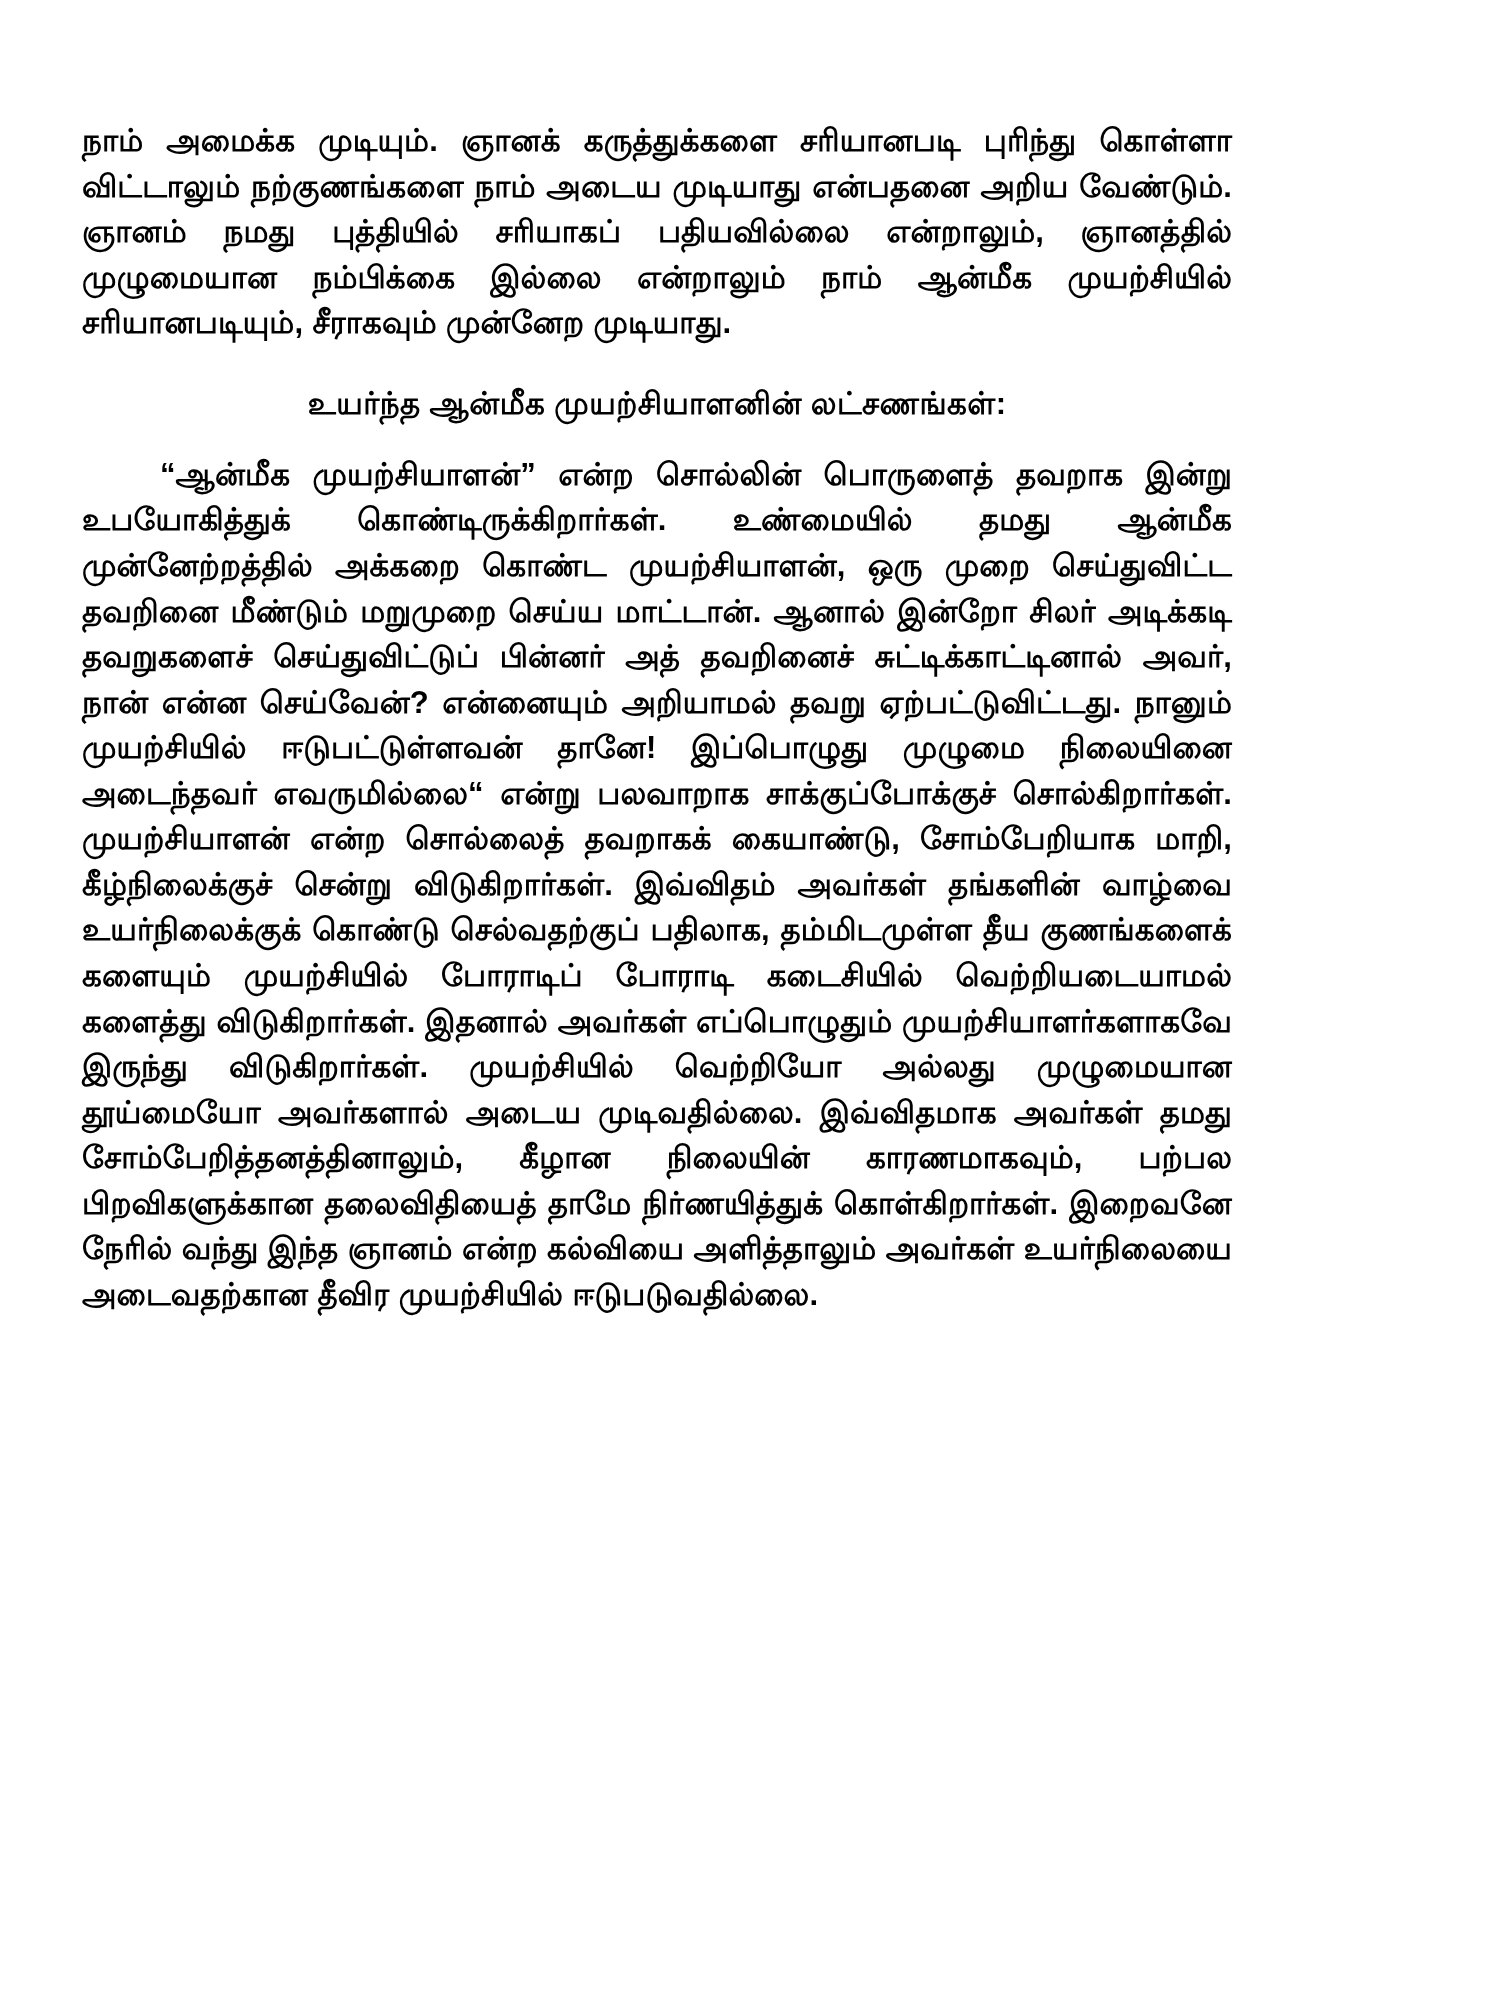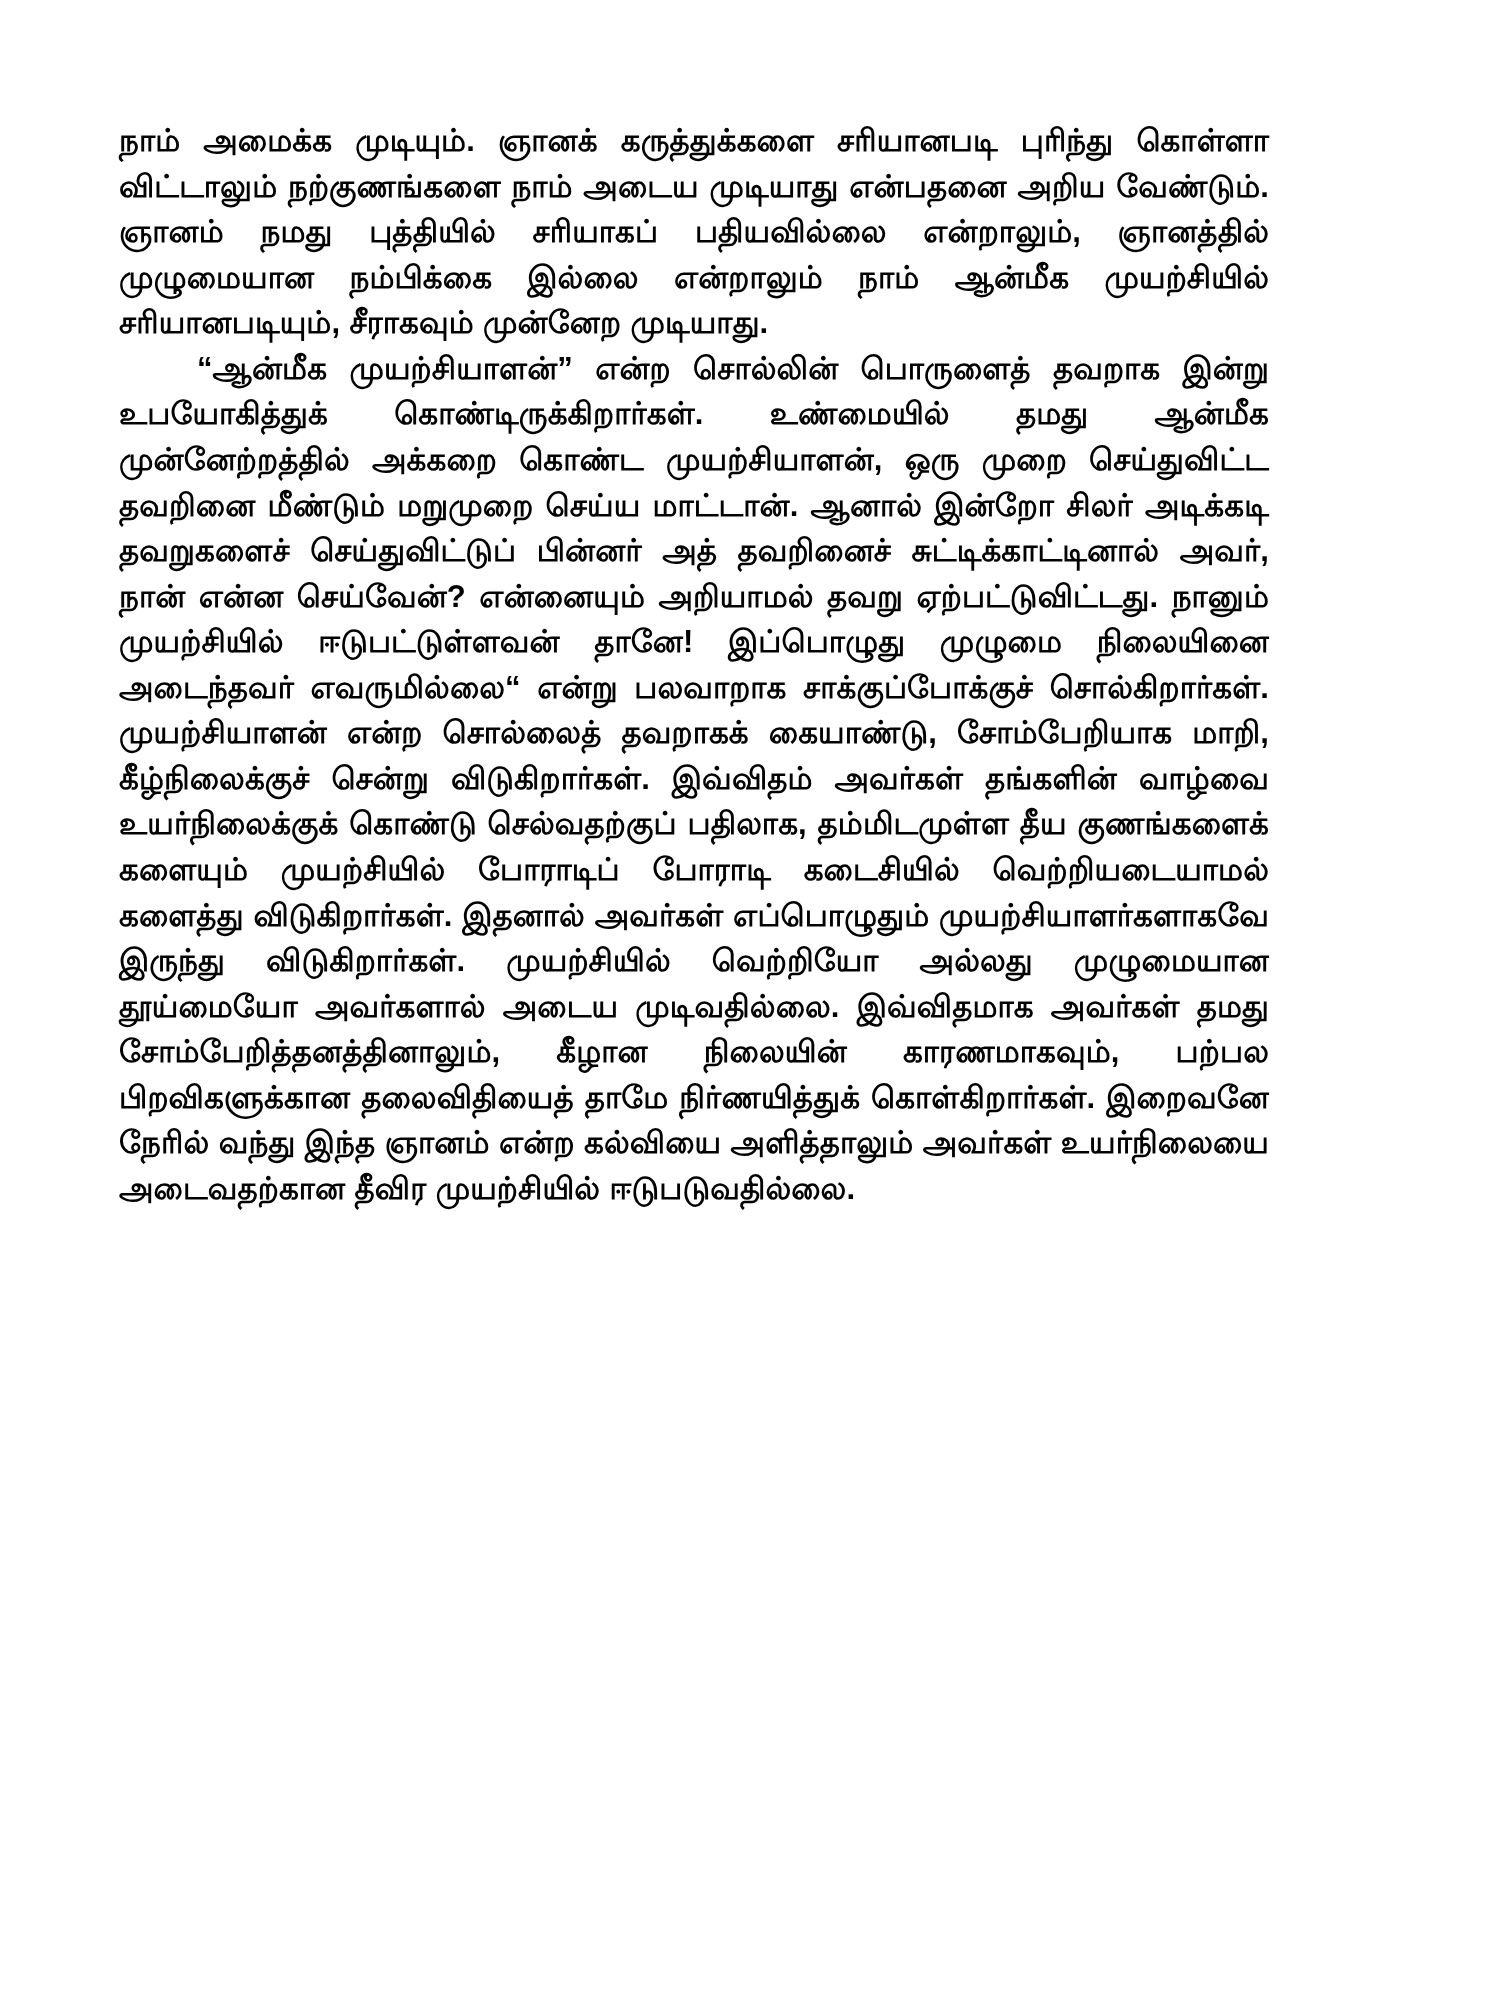--- a/index.html
+++ b/index.html
@@ -12,21 +12,21 @@
     height: 2000px;
     font-family: "Liberation Sans", sans-serif;
     color: #000000;
   }
   .page {
     position: relative;
     width: 1500px;
     height: 1644px;
     background: #ffffff;
     box-sizing: border-box;
-    padding: 118px 175px 0 119px;
+    padding: 118px 175px 0 82px;
     border-radius: 25px;
   }
   .doc-body {
     width: 1150px;
   }
   p.para {
     margin: 0;
     font-size: 31px;
     line-height: 1.47;
     text-align: justify;
@@ -54,17 +54,18 @@
   }
 </style>
 </head>
 <body>
 
 <div class="page">
   <div class="doc-body">
 
     <p class="para first">நாம் அமைக்க முடியும். ஞானக் கருத்துக்களை சரியானபடி புரிந்து கொள்ளா விட்டாலும் நற்குணங்களை நாம் அடைய முடியாது என்பதனை அறிய வேண்டும். ஞானம் நமது புத்தியில் சரியாகப் பதியவில்லை என்றாலும், ஞானத்தில் முழுமையான நம்பிக்கை இல்லை என்றாலும் நாம் ஆன்மீக முயற்சியில் சரியானபடியும், சீராகவும் முன்னேற முடியாது.</p>
 
+    <div class="heading">உயர்ந்த ஆன்மீக முயற்சியாளனின் லட்சணங்கள்:</div>
 
     <p class="para body-para"><span class="indent"></span><span>“ஆன்மீக முயற்சியாளன்” என்ற சொல்லின் பொருளைத் தவறாக இன்று உபயோகித்துக் கொண்டிருக்கிறார்கள். உண்மையில் தமது ஆன்மீக முன்னேற்றத்தில் அக்கறை கொண்ட முயற்சியாளன், ஒரு முறை செய்துவிட்ட தவறினை மீண்டும் மறுமுறை செய்ய மாட்டான். ஆனால் இன்றோ சிலர் அடிக்கடி தவறுகளைச் செய்துவிட்டுப் பின்னர் அத் தவறினைச் சுட்டிக்காட்டினால் அவர், நான் என்ன செய்வேன்? என்னையும் அறியாமல் தவறு ஏற்பட்டுவிட்டது. நானும் முயற்சியில் ஈடுபட்டுள்ளவன் தானே! இப்பொழுது முழுமை நிலையினை அடைந்தவர் எவருமில்லை“ என்று பலவாறாக சாக்குப்போக்குச் சொல்கிறார்கள். முயற்சியாளன் என்ற சொல்லைத் தவறாகக் கையாண்டு, சோம்பேறியாக மாறி, கீழ்நிலைக்குச் சென்று விடுகிறார்கள். இவ்விதம் அவர்கள் தங்களின் வாழ்வை உயர்நிலைக்குக் கொண்டு செல்வதற்குப் பதிலாக, தம்மிடமுள்ள தீய குணங்களைக் களையும் முயற்சியில் போராடிப் போராடி கடைசியில் வெற்றியடையாமல் களைத்து விடுகிறார்கள். இதனால் அவர்கள் எப்பொழுதும் முயற்சியாளர்களாகவே இருந்து விடுகிறார்கள். முயற்சியில் வெற்றியோ அல்லது முழுமையான தூய்மையோ அவர்களால் அடைய முடிவதில்லை. இவ்விதமாக அவர்கள் தமது சோம்பேறித்தனத்தினாலும், கீழான நிலையின் காரணமாகவும், பற்பல பிறவிகளுக்கான தலைவிதியைத் தாமே நிர்ணயித்துக் கொள்கிறார்கள். இறைவனே நேரில் வந்து இந்த ஞானம் என்ற கல்வியை அளித்தாலும் அவர்கள் உயர்நிலையை அடைவதற்கான தீவிர முயற்சியில் ஈடுபடுவதில்லை.</span></p>
 
   </div>
 </div>
 
 </body></html>

